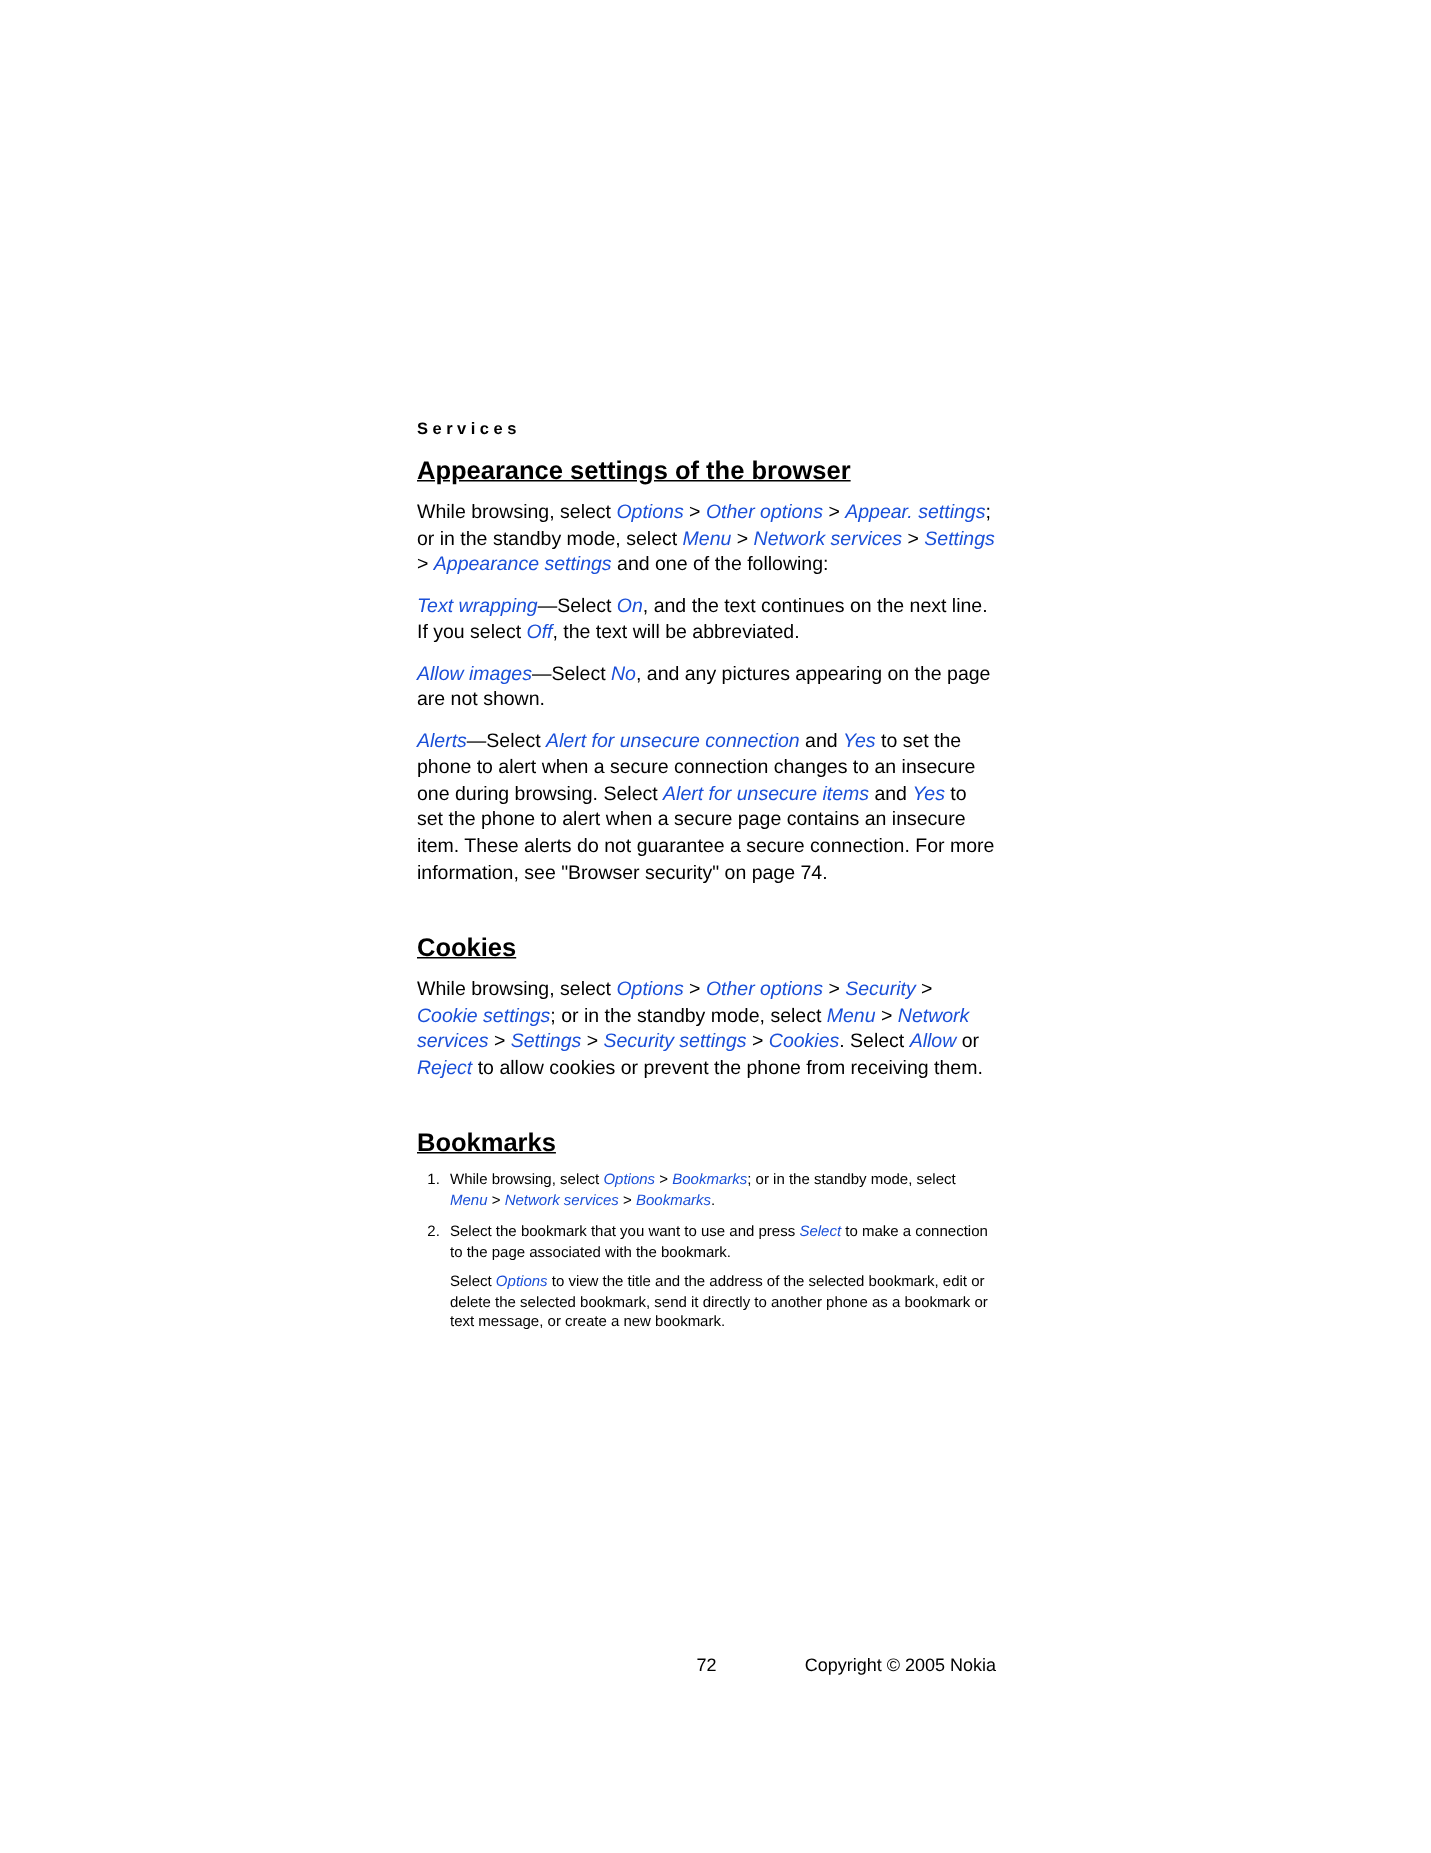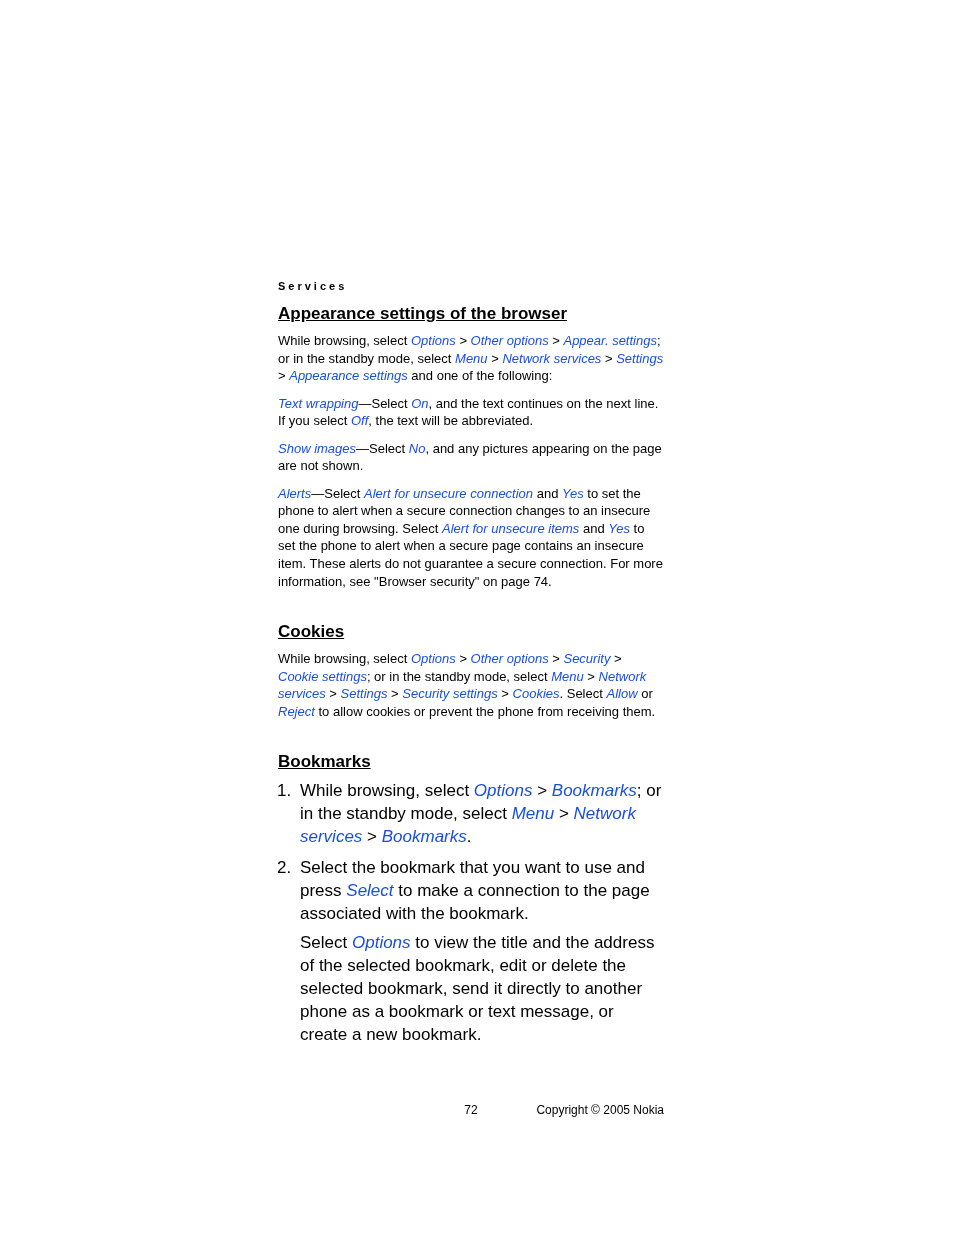--- a/index.html
+++ b/index.html
@@ -33,21 +33,21 @@
     line-height: 1.35;
     margin: 0 0 10px 0;
   }
   .link {
     color: #1a4fd8;
     font-style: italic;
   }
   ol {
     margin: 0 0 10px 0;
     padding-left: 18px;
-    font-size: 17px;
+    font-size: 10px;
     line-height: 1.35;
   }
   ol li {
     margin-bottom: 8px;
     padding-left: 4px;
   }
   .sub {
     margin-top: 6px;
   }
   .footer {
@@ -80,21 +80,21 @@
   <p>
     <span>While browsing, select </span><span class="link">Options</span><span> &gt; </span><span class="link">Other options</span><span> &gt; </span><span class="link">Appear. settings</span><span>; or in the standby mode, select </span><span class="link">Menu</span><span> &gt; </span><span class="link">Network services</span><span> &gt; </span><span class="link">Settings</span><span> &gt; </span><span class="link">Appearance settings</span><span> and one of the following:</span>
   </p>
 
   <p>
     <span class="link">Text wrapping</span><span>—Select </span><span class="link">On</span><span>, and the text continues on the next line. If you select </span><span class="link">Off</span><span>, the text will be abbreviated.</span>
   </p>
 
 
   <p>
-    <span class="link">Show images</span><span>—Select </span><span class="link">No</span><span>, and any pictures appearing on the page are not shown.</span>
+    <span class="link">Allow images</span><span>—Select </span><span class="link">No</span><span>, and any pictures appearing on the page are not shown.</span>
   </p>
 
   <p>
     <span class="link">Alerts</span><span>—Select </span><span class="link">Alert for unsecure connection</span><span> and </span><span class="link">Yes</span><span> to set the phone to alert when a secure connection changes to an insecure one during browsing. Select </span><span class="link">Alert for unsecure items</span><span> and </span><span class="link">Yes</span><span> to set the phone to alert when a secure page contains an insecure item. These alerts do not guarantee a secure connection. For more information, see "Browser security" on page 74.</span>
   </p>
 
 
   <div class="spacer-lg"></div>
 
   <h2 class="section">Cookies</h2>

